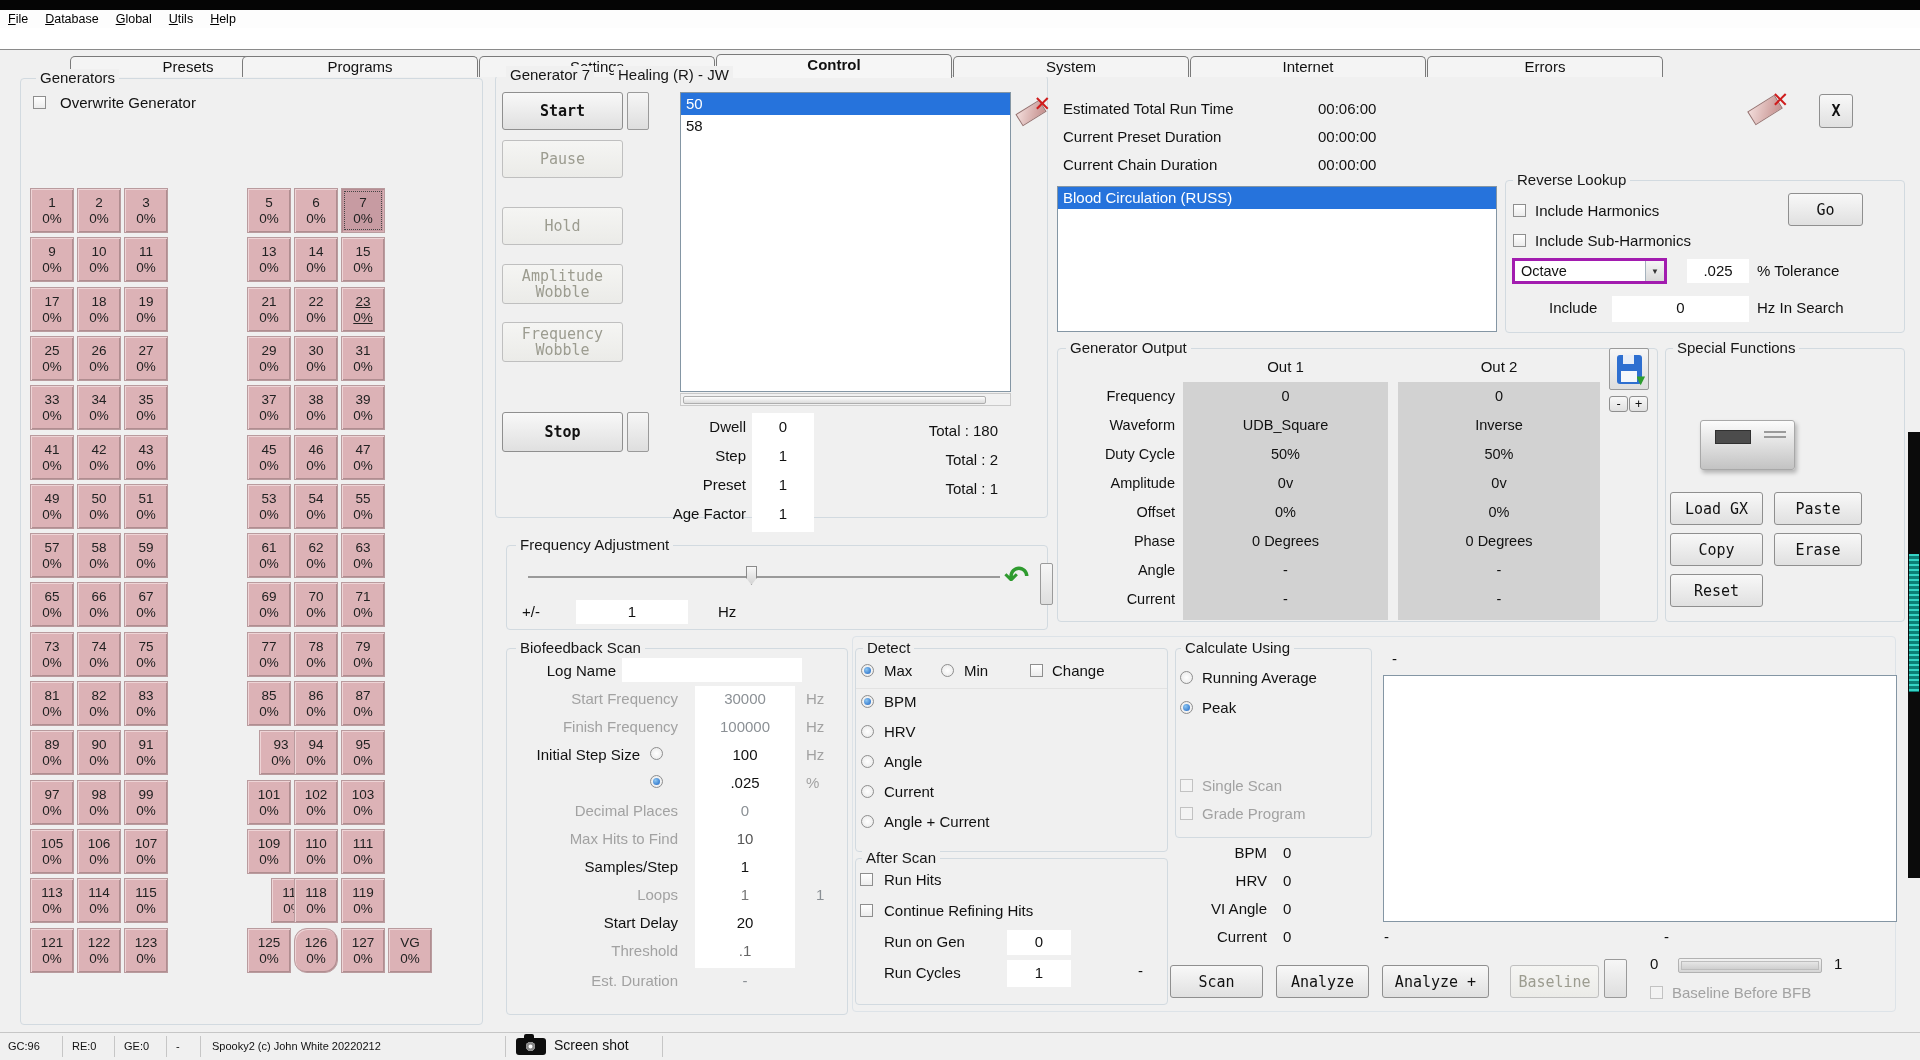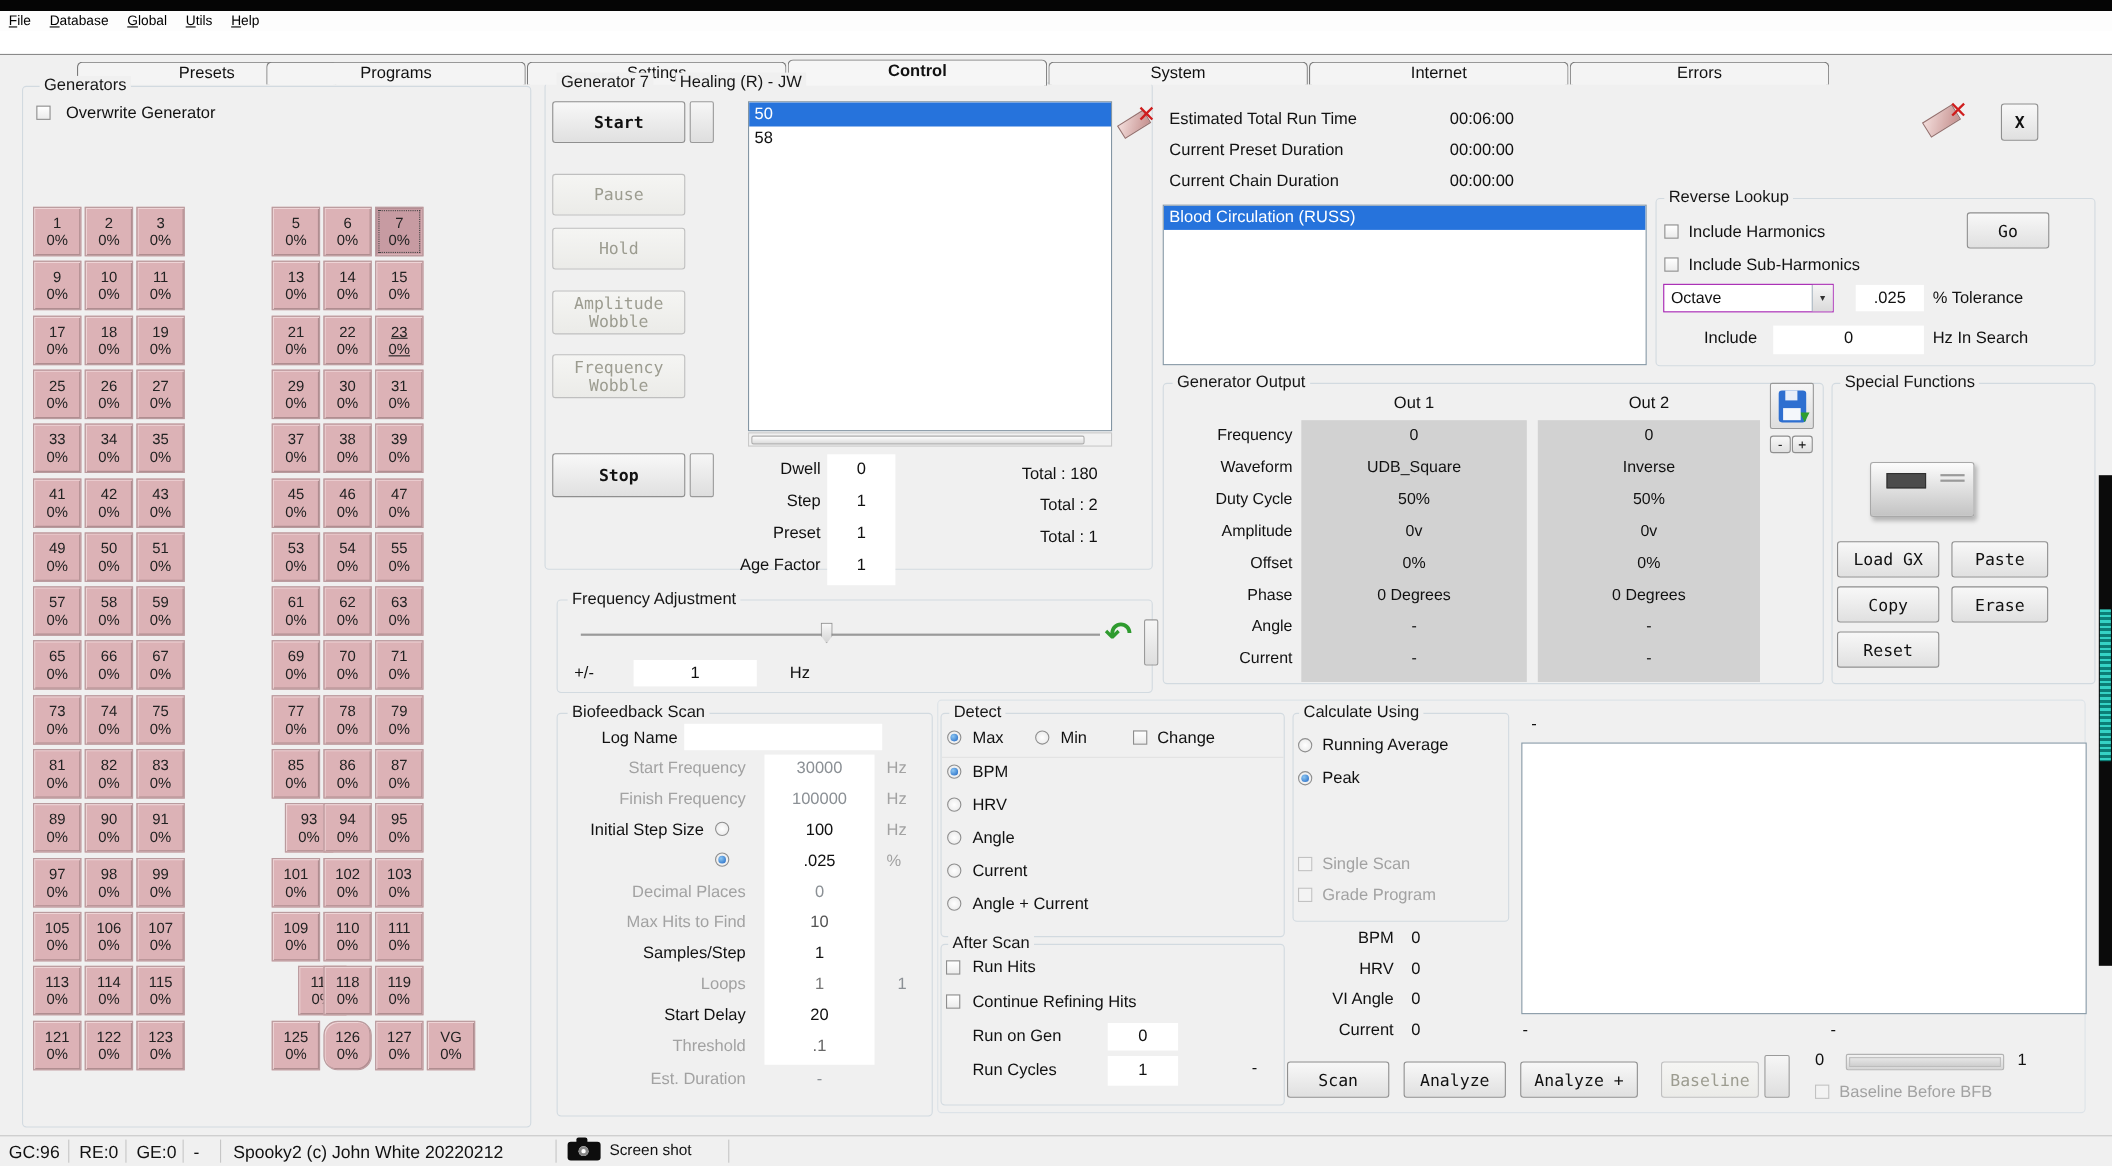--- a/index.html
+++ b/index.html
@@ -37,34 +37,34 @@
 .gcell{position:absolute;width:44px;height:45px;background:#dcb2b6;border:1px solid #b99b9e;box-shadow:inset 1px 1px 0 #eed4d6,inset -1px -1px 0 #b08d90;display:flex;flex-direction:column;align-items:center;justify-content:center;gap:3px;font-size:13.5px;color:#222;line-height:1}
 .gcell.sel{background:#c79ba2;box-shadow:inset 1px 1px 0 #b58d93,inset -1px -1px 0 #d8b0b5;outline:1px dotted #444;outline-offset:-4px}
 .hscroll{position:absolute;background:#f1f1f1;border:1px solid #c9c9c9}
 .hthumb{position:absolute;background:linear-gradient(#fdfdfd,#dcdcdc);border:1px solid #aeaeae;border-radius:2px}
 .sgroove{position:absolute;height:2px;background:#9a9a9a}
 .sthumb{position:absolute;width:11px;height:19px;background:linear-gradient(#f8f8f8,#d4d4d4);border:1px solid #8a8a8a;clip-path:polygon(0 0,100% 0,100% 62%,50% 100%,0 62%)}
 .graycol{position:absolute;background:#d2d2d2}
 .gorow{position:absolute;font-size:14.5px;white-space:nowrap}
 .pbar{position:absolute;border:1px solid #b2b2b2;background:linear-gradient(#f2f2f2,#d6d6d6);border-radius:2px}
 .pbar::after{content:"";position:absolute;left:2px;top:2px;right:2px;bottom:2px;background:linear-gradient(#e6e6e6,#cfcfcf);border:1px solid #bdbdbd}
-.dd{position:absolute;background:#fff;border:1px solid #a21caf;display:flex;align-items:center}
+.dd{position:absolute;background:#fff;border:3px solid #a21caf;display:flex;align-items:center}
 .ddtext{flex:1;padding-left:6px;font-size:14.5px}
 .ddarrow{width:19px;height:100%;background:linear-gradient(#f5f5f5,#dadada);border-left:1px solid #a5b2bd;display:flex;align-items:center;justify-content:center;font-size:8px;color:#333}
 .eraser{position:absolute}
 .er-body{position:absolute;left:4px;top:12px;width:28px;height:14px;background:linear-gradient(135deg,#f2dcda,#c5908e);border:1px solid #96706e;transform:rotate(-32deg)}
 .er-x{position:absolute;right:0;top:-2px;color:#cf1d1d;font-weight:bold;font-size:21px;font-family:"DejaVu Sans",sans-serif}
 .floppy{position:absolute;width:25px;height:29px;background:#2e6fd0;border-radius:3px}
 .floppy::before{content:"";position:absolute;left:6px;top:0;width:11px;height:9px;background:#e8eef8}
 .floppy::after{content:"";position:absolute;left:4px;bottom:2px;width:16px;height:11px;background:#f4f7fb}
 .farrow{position:absolute;right:-6px;bottom:-4px;color:#2f9e2f;font-weight:bold;font-size:15px}
 .device{position:absolute;background:linear-gradient(#fcfcfc,#c3c3c3);border:1px solid #a8a8a8;border-radius:3px;box-shadow:2px 3px 4px rgba(0,0,0,.25)}
 .dscreen{position:absolute;left:14px;top:9px;width:36px;height:14px;background:#4c4c4c;border:1px solid #303030}
 .dline{position:absolute;right:8px;top:10px;width:22px;height:2px;background:#9a9a9a;box-shadow:0 5px 0 #9a9a9a}
-.sitem{position:absolute;top:1039px;font-size:16px;white-space:nowrap}
+.sitem{position:absolute;top:1039px;font-size:11px;white-space:nowrap}
 .ssep{position:absolute;top:1035px;width:1px;height:21px;background:#c6c6c6}
 .statusbar{left:0;top:1032px;width:1920px;height:28px;background:#f0f0f0;border-top:1px solid #c6c6c6}
 .cam{position:absolute;width:30px;height:17px;background:#0d0d0d;border-radius:3px}
 .cam::before{content:"";position:absolute;left:8px;top:-4px;width:10px;height:5px;background:#0d0d0d;border-radius:2px 2px 0 0}
 .cam::after{content:"";position:absolute;left:10px;top:4px;width:9px;height:9px;border-radius:50%;background:#fff;box-shadow:inset 0 0 0 2.5px #888}
 .undo{position:absolute;color:#2f9b2f;font-weight:bold;font-size:30px;line-height:30px;font-family:"DejaVu Sans",sans-serif}
 .edge{position:absolute;left:1908px;top:432px;width:12px;height:446px;background:#0b0b0b}
 .edge-teal{position:absolute;left:1909px;top:554px;width:10px;height:138px;background:repeating-linear-gradient(180deg,#35d3c5 0 2px,#0c7e76 2px 5px)}
 .dline2{position:absolute;height:1px;background:#e2e2e2}
 input.tin{position:absolute;background:#fff;border:none;outline:none;font:15px "Liberation Sans",sans-serif;padding:2px 4px}
@@ -486,21 +486,21 @@
       <div class="gpct">0%</div>
     </div>
   </div>
 
 <div class="gb" style="left:495px;top:75px;width:553px;height:443px"></div>
 <div class="gbl" style="left:506px;top:66px">Generator 7</div>
 <div class="gbl" style="left:614px;top:66px">Healing (R) - JW</div>
 
 <div class="btn bold" style="left:502px;top:92px;width:121px;height:38px">Start</div>
 <div class="strip" style="left:627px;top:92px;width:22px;height:38px"></div>
-<div class="btn dis" style="left:502px;top:158px;width:121px;height:38px">Pause</div>
+<div class="btn dis" style="left:502px;top:140px;width:121px;height:38px">Pause</div>
 <div class="btn dis" style="left:502px;top:207px;width:121px;height:38px">Hold</div>
 <div class="btn dis" style="left:502px;top:264px;width:121px;height:40px;padding:0 10px">Amplitude Wobble</div>
 <div class="btn dis" style="left:502px;top:322px;width:121px;height:40px;padding:0 10px">Frequency Wobble</div>
 <div class="btn bold" style="left:502px;top:412px;width:121px;height:40px">Stop</div>
 <div class="strip" style="left:627px;top:412px;width:22px;height:40px"></div>
 
 <div class="listbox" id="freqlist" style="left:680px;top:92px;width:331px;height:300px">
     <div class="litem lsel">50</div>
     <div class="litem">58</div>
   </div>

